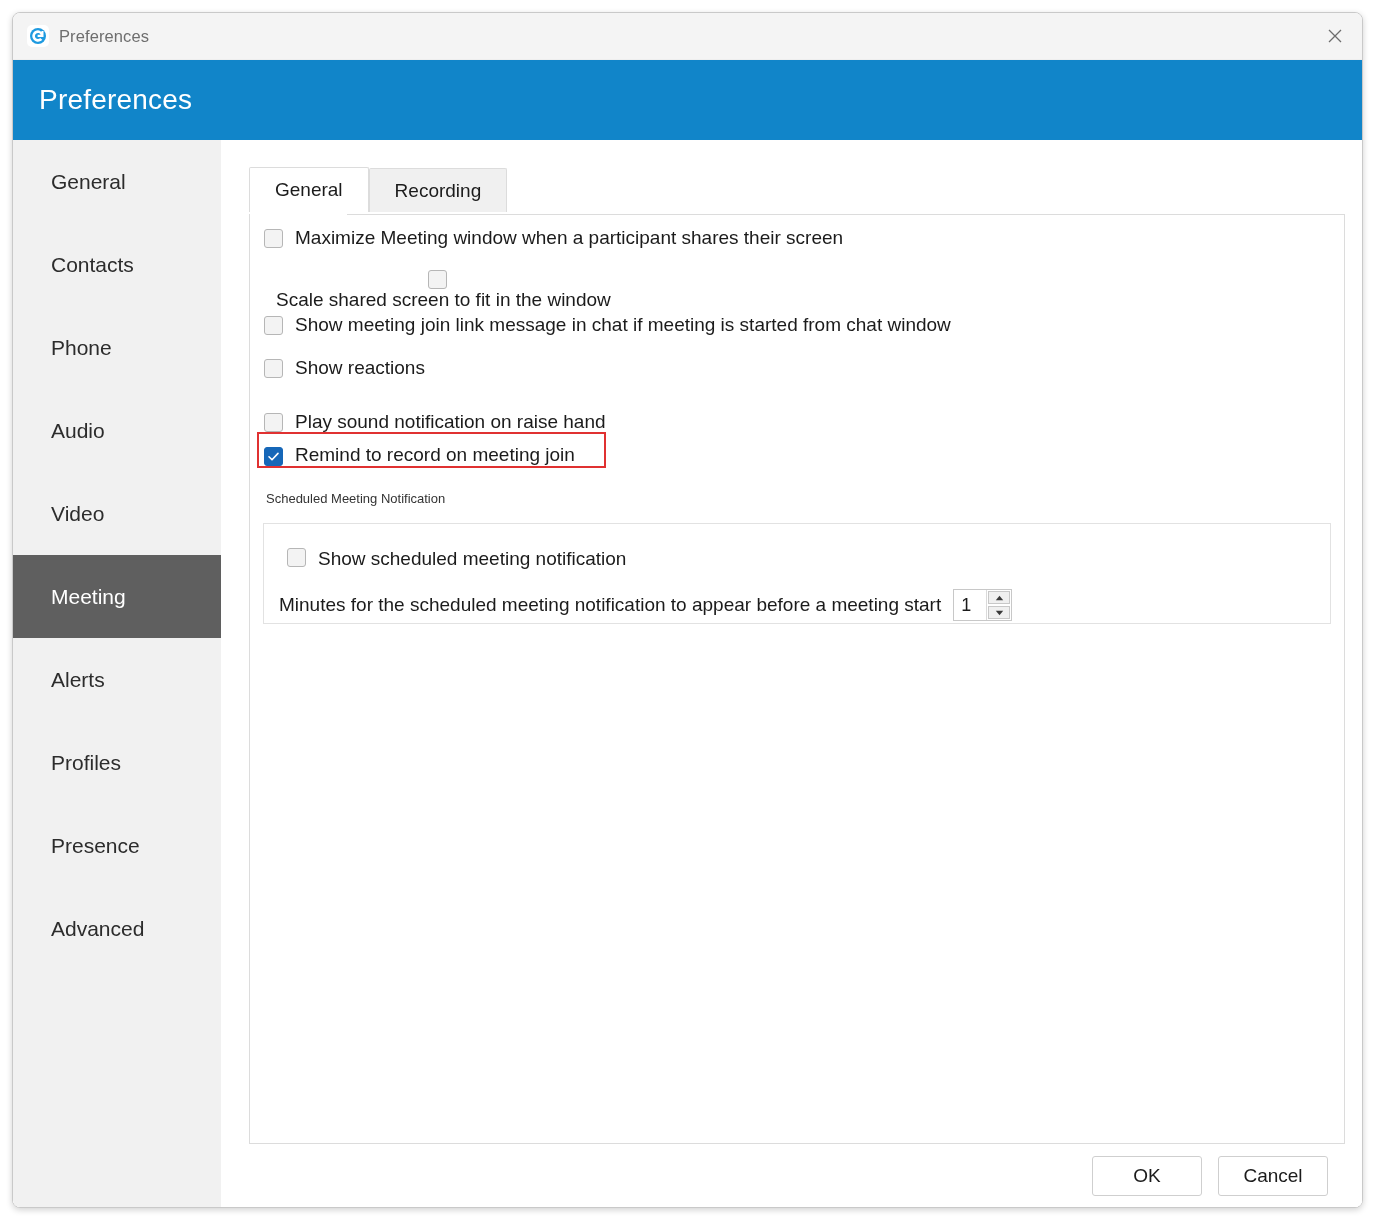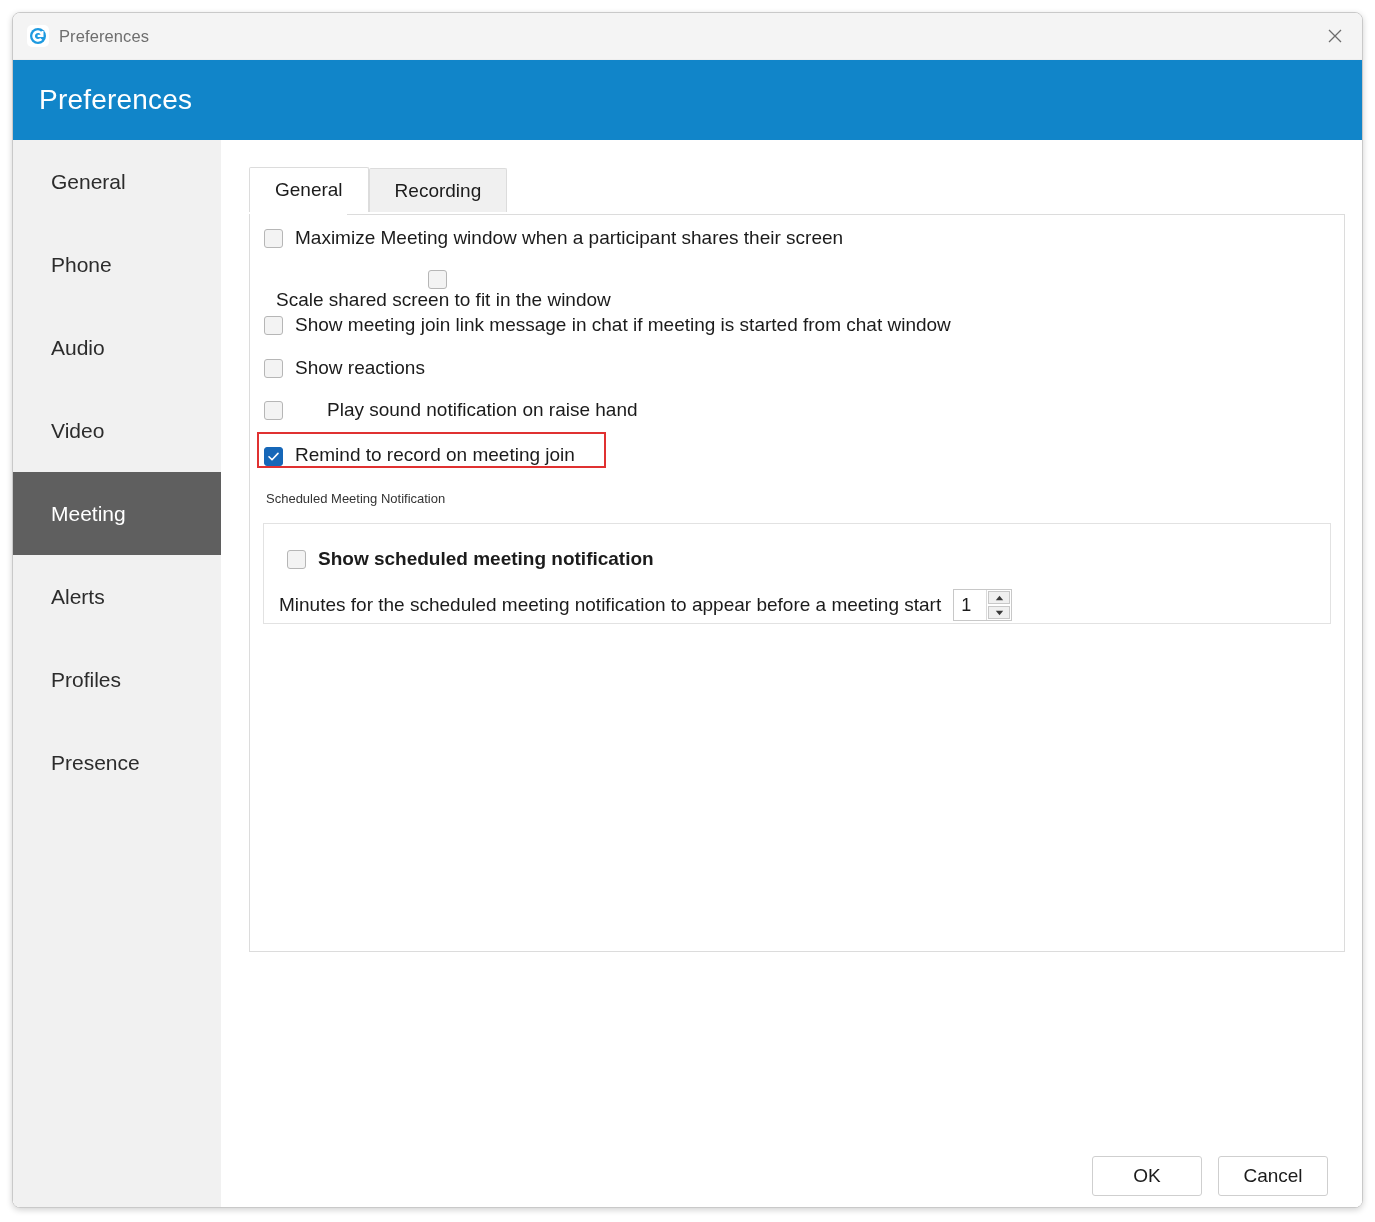--- a/index.html
+++ b/index.html
@@ -155,21 +155,21 @@
     padding-bottom: 11px;
     z-index: 4;
   }
 
   
   #panel {
     position: absolute;
     left: 28px;
     top: 74px;
     width: 1096px;
-    height: 738px;
+    height: 930px;
     border: 1px solid #dcdcdc;
     background: #ffffff;
     box-sizing: border-box;
   }
   #panel-mask {
     position: absolute;
     left: 29px;
     top: 73px;
     width: 97px;
     height: 2px;
@@ -240,23 +240,21 @@
     height: 101px;
     border: 1px solid #e2e2e2;
     box-sizing: border-box;
     background: #ffffff;
   }
   #gb-chk-row {
     position: absolute;
     left: 23px;
     top: 24px;
     display: flex;
-    align-items: center;
-    cursor: pointer;
-    font-weight: bold;
+    cursor: pointer;
   }
   #minutes-row {
     position: absolute;
     left: 15px;
     top: 65px;
     right: 16px;
     display: flex;
     align-items: center;
   }
   #minutes-label {
@@ -356,39 +354,45 @@
     <span id="header-title">Preferences</span>
   </div>
 
   <div id="body-area">
 
     <nav id="sidebar">
       <div class="side-item">
           <span>General</span>
         </div>
       <div class="side-item">
+          <span>Contacts</span>
+        </div>
+      <div class="side-item">
           <span>Phone</span>
         </div>
       <div class="side-item">
           <span>Audio</span>
         </div>
       <div class="side-item">
           <span>Video</span>
         </div>
       <div class="side-item selected">
           <span>Meeting</span>
         </div>
       <div class="side-item">
           <span>Alerts</span>
         </div>
       <div class="side-item">
           <span>Profiles</span>
         </div>
       <div class="side-item">
           <span>Presence</span>
+        </div>
+      <div class="side-item">
+          <span>Advanced</span>
         </div>
     </nav>
 
     <section id="content">
 
       <div id="tabstrip">
         <div class="tab active">General</div>
         <div class="tab">Recording</div>
       </div>
 
@@ -407,21 +411,21 @@
         <div class="chk-row" style="top:99px;justify-content:center;">
           <span class="chk"></span>
           <span class="chk-label">Show meeting join link message in chat if meeting is started from chat window</span>
         </div>
 
         <div class="chk-row" style="top:142px;">
           <span class="chk"></span>
           <span class="chk-label">Show reactions</span>
         </div>
 
-        <div class="chk-row" style="top:184px;gap:32px;">
+        <div class="chk-row" style="top:196px;">
           <span class="chk"></span>
           <span class="chk-label">Play sound notification on raise hand</span>
         </div>
 
         <div class="chk-row" style="top:229px;align-items:flex-end;">
           <span class="chk checked">
             <svg width="13" height="13" viewBox="0 0 13 13">
               <path d="M2 6.8 L5 9.8 L11 3.4" stroke="#ffffff" stroke-width="1.6" fill="none" stroke-linecap="round" stroke-linejoin="round"></path>
             </svg>
           </span>

